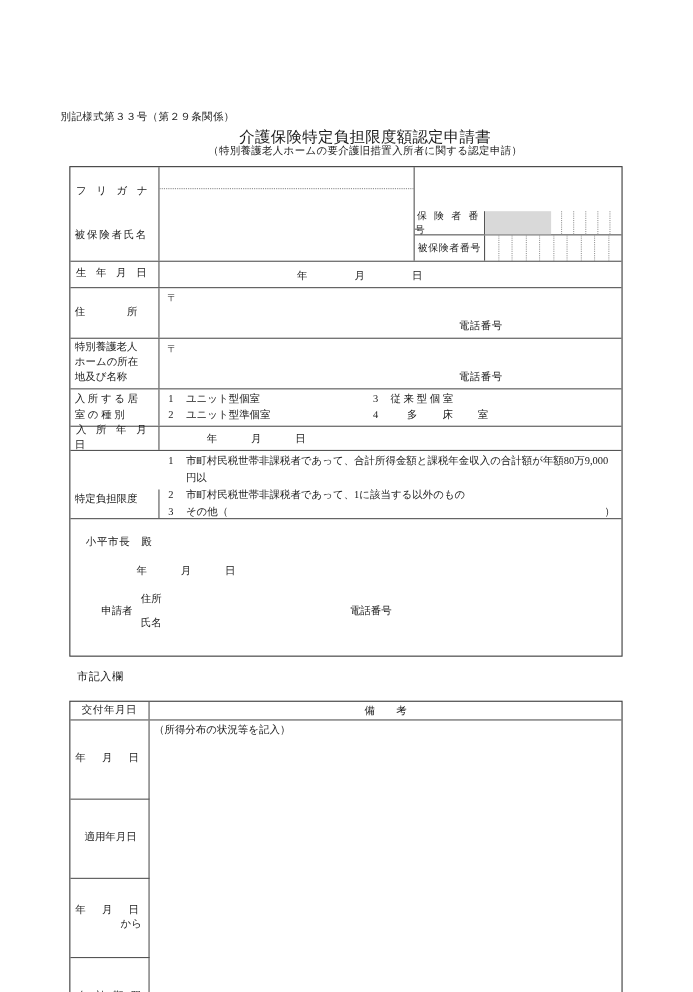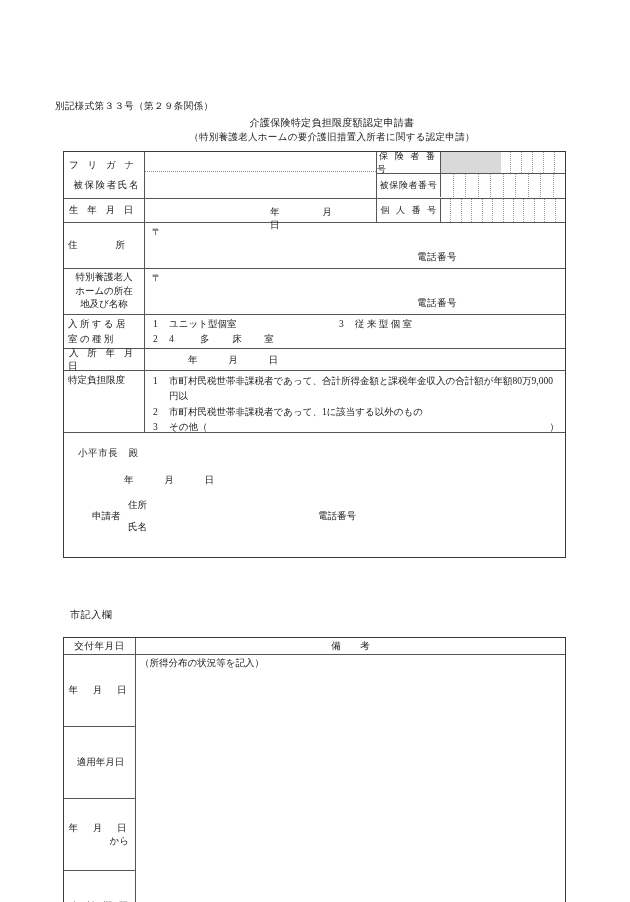--- a/index.html
+++ b/index.html
@@ -30,21 +30,21 @@
     top: 100px;
     font-size: 9.5px;
     letter-spacing: .4px;
     white-space: nowrap;
   }
   .title-main {
     position: absolute;
     left: 0; top: 116px;
     width: 630px;
     text-align: center;
-    font-size: 10px;
+    font-size: 14px;
     letter-spacing: .3px;
     padding-left: 34px;
     box-sizing: border-box;
   }
   .title-sub {
     position: absolute;
     left: 0; top: 131px;
     width: 630px;
     text-align: center;
     font-size: 9.5px;
@@ -76,21 +76,21 @@
     border-right: 1px solid #555;
     box-sizing: border-box;
     display: flex;
     flex-direction: column;
     justify-content: center;
     padding: 0 4px;
     font-size: 9.5px;
     line-height: 1.35;
   }
   .lbl .sp { letter-spacing: 3.2px; text-indent: 1px; }
-  .lbl .sp2 { letter-spacing: 1.6px; text-align: right; }
+  .lbl .sp2 { letter-spacing: 1.6px; }
   .val {
     flex: 1 1 auto;
     box-sizing: border-box;
     position: relative;
     min-width: 0;
   }
 
   
   .namecell { display:flex; flex-direction:column; }
   .furi-line {
@@ -261,21 +261,21 @@
     <div class="row">
       <div class="lbl" style="justify-content:space-around;padding-top:3px;padding-bottom:3px;">
         <div class="sp">フ リ ガ ナ</div>
         <div class="sp2">被保険者氏名</div>
       </div>
       <div class="val namecell">
         <div class="furi-line"></div>
         <div class="name-line"></div>
       </div>
       <div class="numpanel">
-        <div class="numrow b" style="height:22px;">
+        <div class="numrow b" style="height:22px;margin-top:40px;">
           <div class="numlbl">保 険 者 番 号</div>
           <div class="cells">
             <div class="c filled" style="flex:6 1 0"></div>
             <div class="c"></div>
             <div class="c"></div>
             <div class="c"></div>
             <div class="c"></div>
             <div class="c"></div>
             <div class="c"></div>
           </div>
@@ -304,53 +304,34 @@
       </div>
       <div class="val">
         <div class="ymd" style="position:absolute;left:125px;top:7px;">
           <span>年</span>
           <span style="width:38px"></span>
           <span>月</span>
           <span style="width:38px"></span>
           <span>日</span>
         </div>
       </div>
-      <div class="numpanel">
-        <div class="numrow" style="height:100%;">
-          <div class="numlbl">個 人 番 号</div>
-          <div class="cells">
-            <div class="c"></div>
-            <div class="c"></div>
-            <div class="c"></div>
-            <div class="c"></div>
-            <div class="c"></div>
-            <div class="c"></div>
-            <div class="c"></div>
-            <div class="c"></div>
-            <div class="c"></div>
-            <div class="c"></div>
-            <div class="c"></div>
-            <div class="c"></div>
-          </div>
-        </div>
-      </div>
     </div>
 
     <div class="row" style="height:46px;">
       <div class="lbl">
         <div>住　　　　所</div>
       </div>
       <div class="val">
         <div class="zip">〒</div>
         <div class="tel" style="left:272px;top:28px;">電話番号</div>
       </div>
     </div>
 
     <div class="row" style="height:46px;">
-      <div class="lbl" style="line-height:1.45;align-items:center;">
+      <div class="lbl" style="line-height:1.45;">
         <div>特別養護老人</div>
         <div>ホームの所在</div>
         <div>地及び名称</div>
       </div>
       <div class="val">
         <div class="zip">〒</div>
         <div class="tel" style="left:272px;top:28px;">電話番号</div>
       </div>
     </div>
 
@@ -362,20 +343,21 @@
       <div class="val">
         <div class="roomlist">
           <div class="roomrow">
             <div class="num">1</div>
             <div class="t1">ユニット型個室</div>
             <div class="num">3</div>
             <div class="t2">従 来 型 個 室</div>
           </div>
           <div class="roomrow">
             <div class="num">2</div>
+            <div class="t1">ユニット型準個室</div>
             <div class="num">4</div>
             <div class="t2 sp-wide">多　 床 　室</div>
           </div>
         </div>
       </div>
     </div>
 
     <div class="row" style="height:22px;">
       <div class="lbl">
         <div class="sp">入 所 年 月 日</div>
@@ -385,21 +367,21 @@
           <span>年</span>
           <span style="width:26px"></span>
           <span>月</span>
           <span style="width:26px"></span>
           <span>日</span>
         </div>
       </div>
     </div>
 
     <div class="row" style="height:62px;">
-      <div class="lbl" style="justify-content:flex-start;line-height:2.1;">
+      <div class="lbl" style="justify-content:flex-start;line-height:2.1;margin-top:35px;">
         <div>特定負担限度</div>
       </div>
       <div class="val">
         <div class="reasons">
           <div class="reasonline">
             <div class="num">1</div>
             <div class="txt">市町村民税世帯非課税者であって、合計所得金額と課税年金収入の合計額が年額80万9,000円以</div>
           </div>
           <div class="reasonline">
             <div class="num">2</div>

